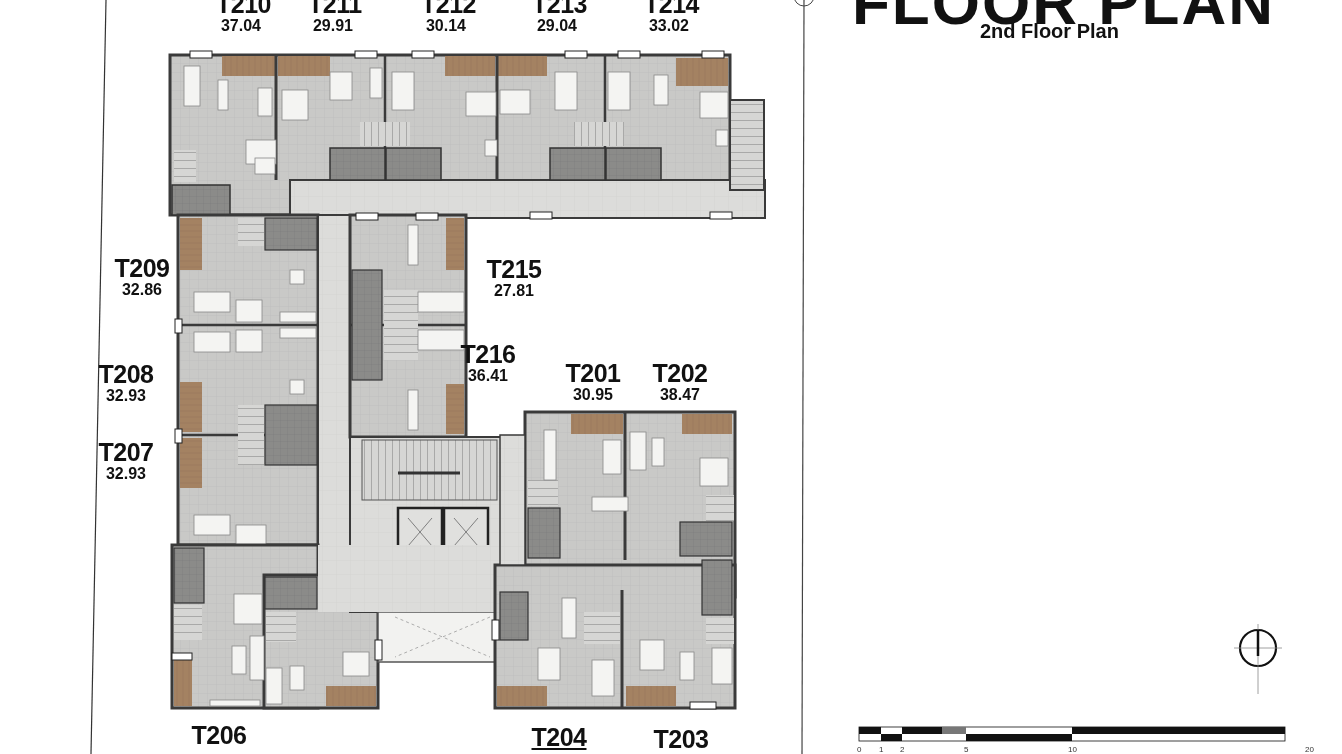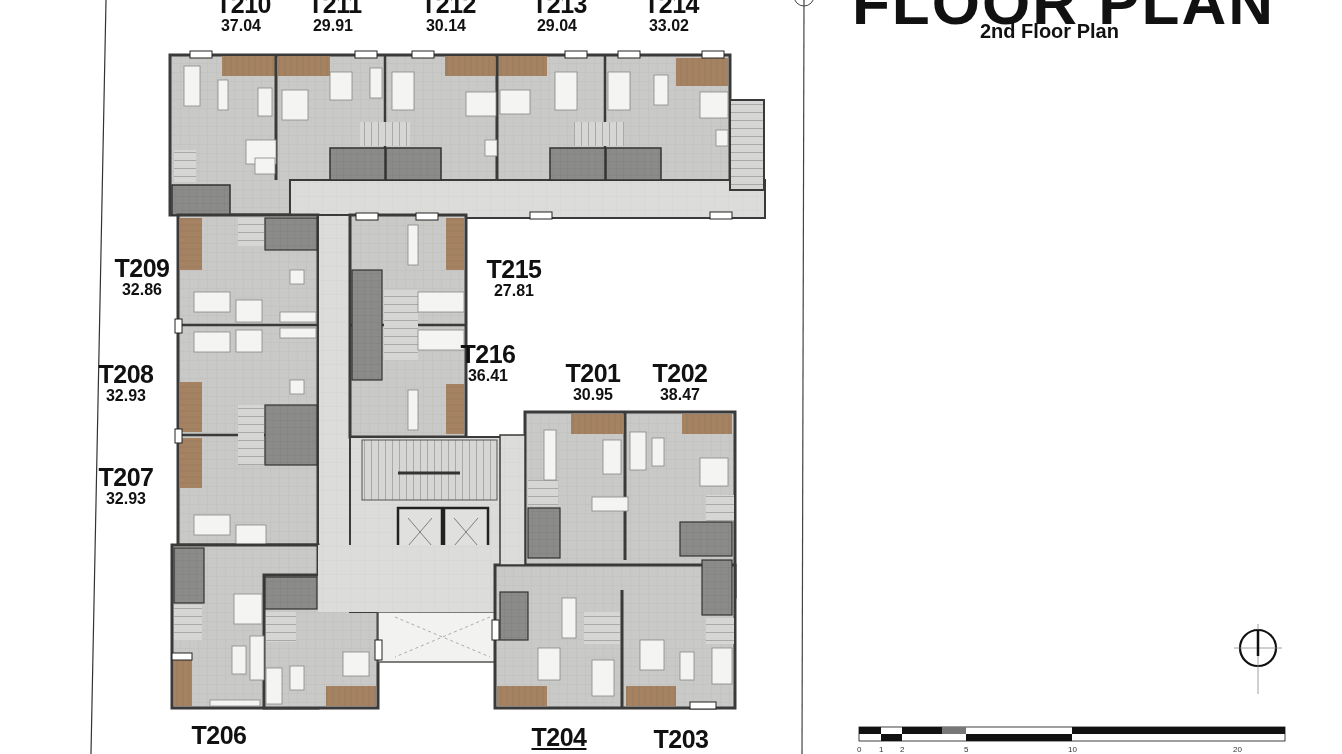--- a/index.html
+++ b/index.html
@@ -279,21 +279,21 @@
   <span class="area">33.02</span>
 </div>
 <div class="unit-label" style="left:110px;top:256px;width:64px;">
   <span class="code">T209</span>
   <span class="area">32.86</span>
 </div>
 <div class="unit-label" style="left:94px;top:362px;width:64px;">
   <span class="code">T208</span>
   <span class="area">32.93</span>
 </div>
-<div class="unit-label" style="left:94px;top:465px;width:64px;">
+<div class="unit-label" style="left:94px;top:440px;width:64px;">
   <span class="code">T207</span>
   <span class="area">32.93</span>
 </div>
 <div class="unit-label" style="left:482px;top:257px;width:64px;">
   <span class="code">T215</span>
   <span class="area">27.81</span>
 </div>
 <div class="unit-label" style="left:456px;top:342px;width:64px;">
   <span class="code">T216</span>
   <span class="area">36.41</span>
@@ -317,13 +317,13 @@
 </div>
 <div class="unit-label" style="left:649px;top:727px;width:64px;">
   <span class="code">T203</span>
 </div>
 
 <span class="scale-num" style="left:857px;">0</span>
 <span class="scale-num" style="left:879px;">1</span>
 <span class="scale-num" style="left:900px;">2</span>
 <span class="scale-num" style="left:964px;">5</span>
 <span class="scale-num" style="left:1068px;">10</span>
-<span class="scale-num" style="left:1233px;">20</span>
+<span class="scale-num" style="left:1305px;">20</span>
 
 </body></html>

